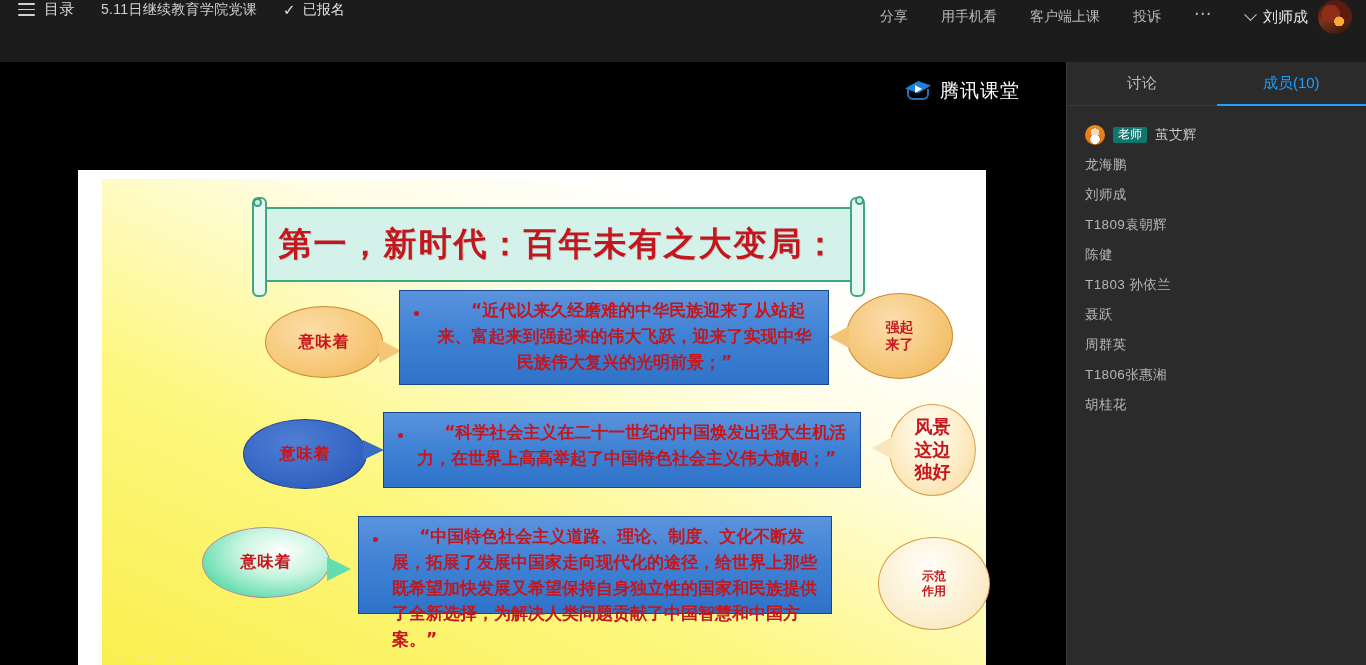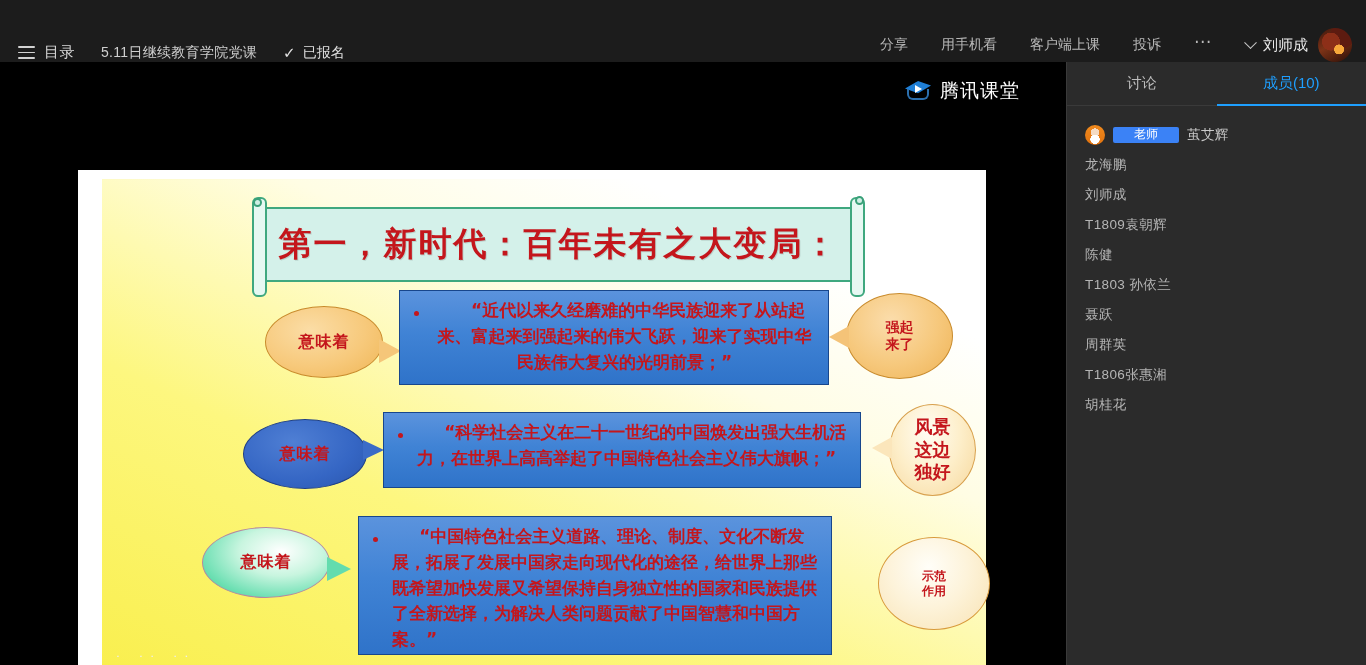--- a/index.html
+++ b/index.html
@@ -6,21 +6,21 @@
   html,body {
     width:1366px; height:665px; overflow:hidden;
     background:#000;
     font-family:"Liberation Sans","DejaVu Sans",sans-serif;
   }
 
   
   #topbar{
     position:absolute; left:0; top:0; width:1366px; height:62px;
     background:#1c1c1c;
-    display:flex; align-items:flex-end;
+    display:flex; align-items:flex-start;
   }
   .tb-left{ display:flex; align-items:center; padding-left:18px; gap:0; }
   .hamburger{
     width:17px; height:13px; display:flex; flex-direction:column;
     justify-content:space-between; margin-right:9px; cursor:pointer;
   }
   .hamburger i{ display:block; height:1.6px; background:#d2d2d2; border-radius:1px; }
   .tb-menu-label{ color:#d8d8d8; font-size:15px; letter-spacing:.5px; }
   .tb-course{ color:#cfcfcf; font-size:14px; margin-left:26px; letter-spacing:.3px;}
   .tb-enroll{ display:flex; align-items:center; margin-left:26px; gap:7px; }
@@ -218,22 +218,22 @@
   }
   .m-avatar{
     width:20px; height:20px; border-radius:50%;
     background:
       radial-gradient(circle at 50% 72%, #ffffff 0 26%, transparent 27%),
       radial-gradient(circle at 50% 38%, #f4dbc4 0 26%, transparent 27%),
       linear-gradient(#f08a1e,#e2730f);
     flex:0 0 auto;
   }
   .m-badge{
-    background:#3b82f6; color:#fff; font-size:12px;
-    padding:1px 21px 2px; border-radius:2px; line-height:1.15; flex:0 0 auto;
+    background:#0f766e; color:#fff; font-size:12px;
+    padding:1px 5px 2px; border-radius:2px; line-height:1.15; flex:0 0 auto;
   }
   .m-name{ color:#b5b5b5; font-size:13.5px; letter-spacing:.4px; }
   .member.teacher .m-name{ color:#c9c9c9; }
 </style>
 </head>
 <body>
 
 <div id="topbar">
   <div class="tb-left">
     <div class="hamburger">
@@ -314,21 +314,21 @@
           <span>这边</span>
           <span>独好</span>
         </div>
       </div>
 
       <div class="row">
         <div class="bubble bub-green" style="left:100px; top:348px; width:128px; height:71px;">
           <span class="tail"></span>
           <span>意味着</span>
         </div>
-        <div class="textbox" style="left:256px; top:337px; width:474px; height:139px;">
+        <div class="textbox" style="left:256px; top:337px; width:474px; height:98px;">
           <span class="dot"></span>
           <span class="para">“中国特色社会主义道路、理论、制度、文化不断发展，拓展了发展中国家走向现代化的途径，给世界上那些既希望加快发展又希望保持自身独立性的国家和民族提供了全新选择，为解决人类问题贡献了中国智慧和中国方案。”</span>
         </div>
         <div class="callout ring" style="left:776px; top:358px; width:112px; height:93px; font-size:12px;">
           <span>示范</span>
           <span>作用</span>
         </div>
       </div>
 
       <div class="bottom-marks">ᐧ ᐧᐧ ᐧᐧ</div>

